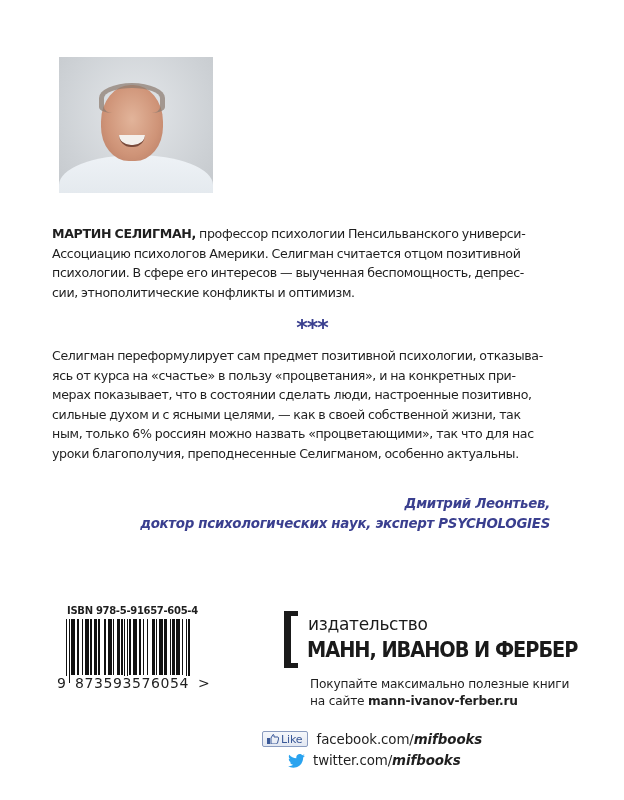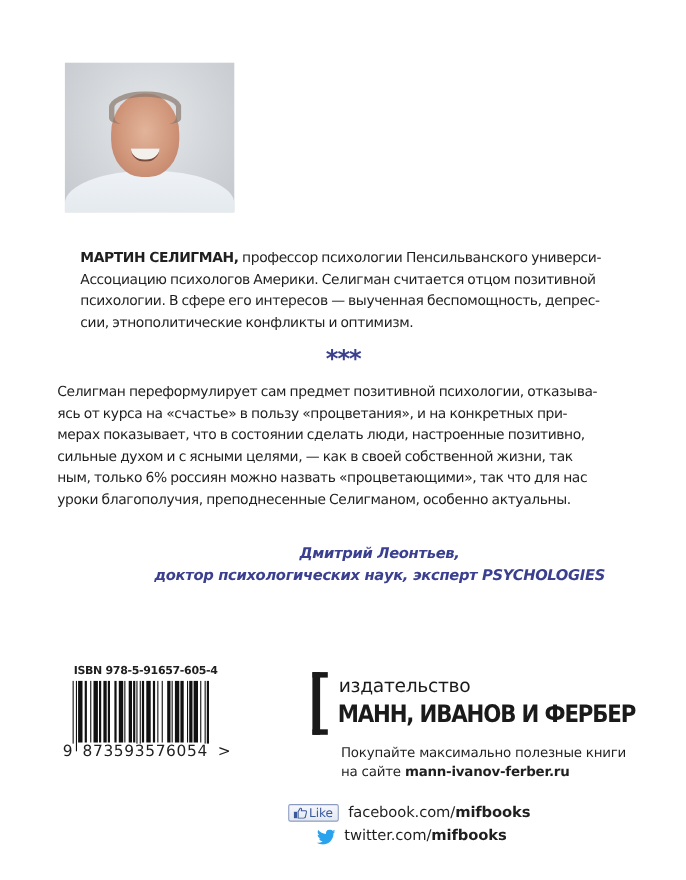--- a/index.html
+++ b/index.html
@@ -70,21 +70,21 @@
       left: 52px;
       top: 224px;
       width: 520px;
       font-family: "DejaVu Sans", sans-serif;
       font-size: 12.6px;
       line-height: 19.6px;
       letter-spacing: -0.35px;
       word-spacing: -0.5px;
       color: #1f1f1f;
     }
-    .bio .line { display: block; white-space: nowrap; margin-left: 21px; }
+    .bio .line { display: block; white-space: nowrap; }
     .bio .name { font-weight: bold; }
     .stars {
       position: absolute;
       left: 0;
       width: 624px;
       top: 318px;
       text-align: center;
       font-size: 22px;
       line-height: 20px;
       color: #3a3f8f;
@@ -99,21 +99,21 @@
       font-size: 12.6px;
       line-height: 19.6px;
       letter-spacing: -0.35px;
       word-spacing: -0.5px;
     }
     .review .line { display: block; white-space: nowrap; }
     .author {
       position: absolute;
       right: 74px;
       top: 494px;
-      text-align: center;
+      text-align: right;
       font-style: italic;
       font-weight: bold;
       font-size: 13.4px;
       line-height: 20px;
       color: #3a3f8f;
       letter-spacing: -0.3px;
     }
     .author .line { display: block; white-space: nowrap; }
     .isbn {
       position: absolute;
@@ -198,21 +198,21 @@
     .promo b { font-weight: bold; }
     .social-row {
       position: absolute;
       display: flex;
       align-items: center;
       font-size: 13.4px;
       color: #1f1f1f;
       white-space: nowrap;
       letter-spacing: -0.1px;
     }
-    .social-row b { font-weight: bold; }
+    .social-row b { font-weight: bold; font-style: italic; }
     .like-btn {
       display: inline-flex;
       align-items: center;
       gap: 2px;
       border: 1px solid #8a9bbf;
       border-radius: 2px;
       background: linear-gradient(#f5f7fb, #e3e8f2);
       padding: 1px 4px;
       font-size: 11px;
       color: #3b5998;

